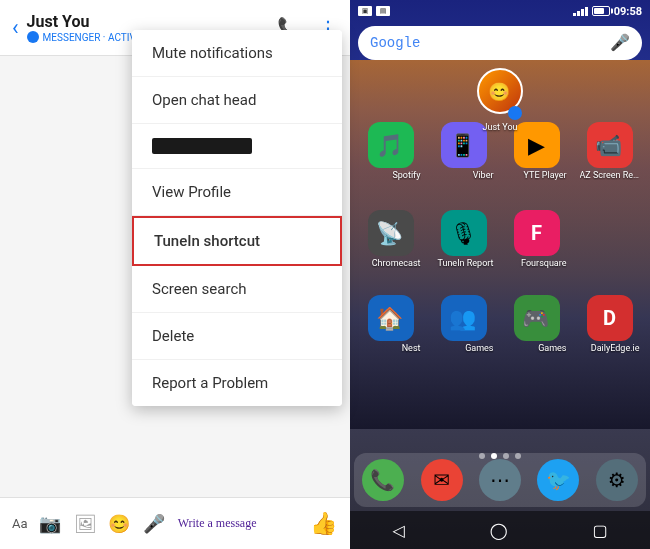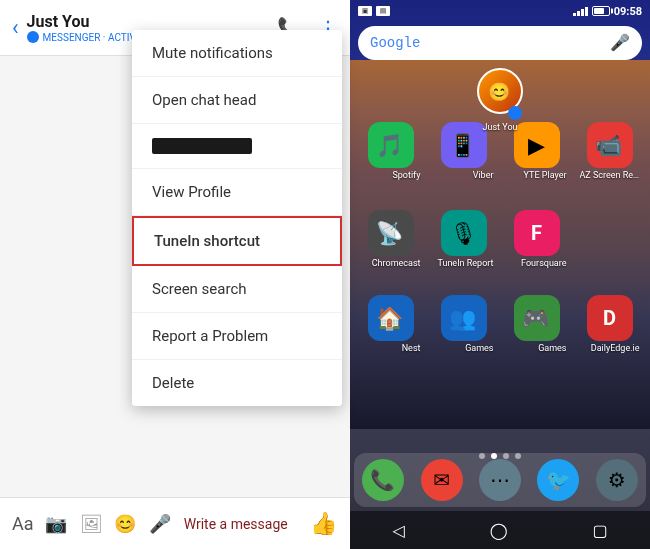--- a/index.html
+++ b/index.html
@@ -84,22 +84,23 @@
       padding: 8px 12px;
       display: flex;
       align-items: center;
       gap: 12px;
       border-top: 1px solid #e0e0e0;
       height: 52px;
     }
 
     .input-placeholder {
       flex: 1;
-      color: #7f1d1d;
-      font-size: 14px;
+      color: #4c1d95;
+      font-size: 12px;
+      font-family: Liberation Serif, serif;
     }
 
     
     .dropdown-menu {
       position: absolute;
       top: 30px;
       right: 8px;
       background: white;
       border-radius: 4px;
       box-shadow: 0 4px 16px rgba(0,0,0,0.25);
@@ -394,29 +395,29 @@
     <div class="menu-item">
       <span>View Profile</span>
     </div>
     <div class="menu-item menu-item-highlighted">
       <span>TuneIn shortcut</span>
     </div>
     <div class="menu-item">
       <span>Screen search</span>
     </div>
     <div class="menu-item">
+      <span>Delete</span>
+    </div>
+    <div class="menu-item">
       <span>Report a Problem</span>
     </div>
-    <div class="menu-item">
-      <span>Delete</span>
-    </div>
   </div>
 
   <div class="message-input-bar">
-    <span style="color:#555;font-size:18px;">Aa</span>
+    <span style="color:#555;font-size:13px;">Aa</span>
     <span style="font-size:18px;color:#999;">📷</span>
     <span style="font-size:18px;color:#999;">🖼</span>
     <span style="font-size:18px;color:#999;">😊</span>
     <span style="font-size:18px;color:#999;">🎤</span>
     <span class="input-placeholder">Write a message</span>
     <span style="font-size:22px;color:#1877f2;">👍</span>
   </div>
 </div>
 
 <div class="right-panel">

